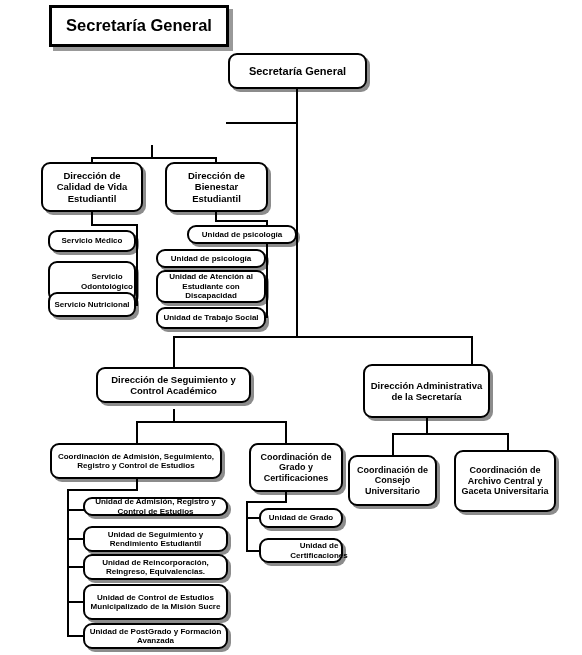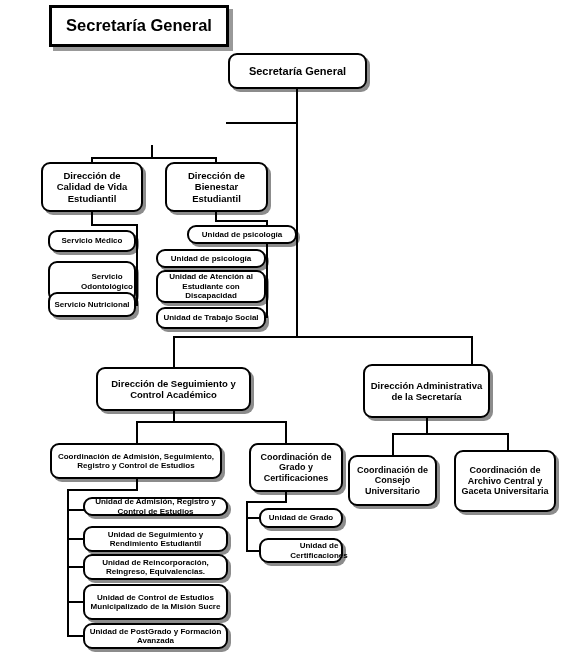--- a/index.html
+++ b/index.html
@@ -131,21 +131,21 @@
   </div>
 
   <div class="node" style="left:156px;top:270px;width:110px;height:33px;font-size:8px;">
     <span>Unidad de Atención al Estudiante con Discapacidad</span>
   </div>
 
   <div class="node" style="left:156px;top:307px;width:110px;height:22px;font-size:8px;">
     <span>Unidad de Trabajo Social</span>
   </div>
 
-  <div class="node" style="left:96px;top:367px;width:155px;height:44px;font-size:9.5px;">
+  <div class="node" style="left:96px;top:367px;width:155px;height:36px;font-size:9.5px;">
     <span>Dirección de Seguimiento y Control Académico</span>
   </div>
 
   <div class="node" style="left:363px;top:364px;width:127px;height:54px;font-size:9.5px;">
     <span>Dirección Administrativa de la Secretaría</span>
   </div>
 
   <div class="node" style="left:50px;top:443px;width:172px;height:36px;font-size:8px;">
     <span>Coordinación de Admisión, Seguimiento, Registro y Control de Estudios</span>
   </div>

